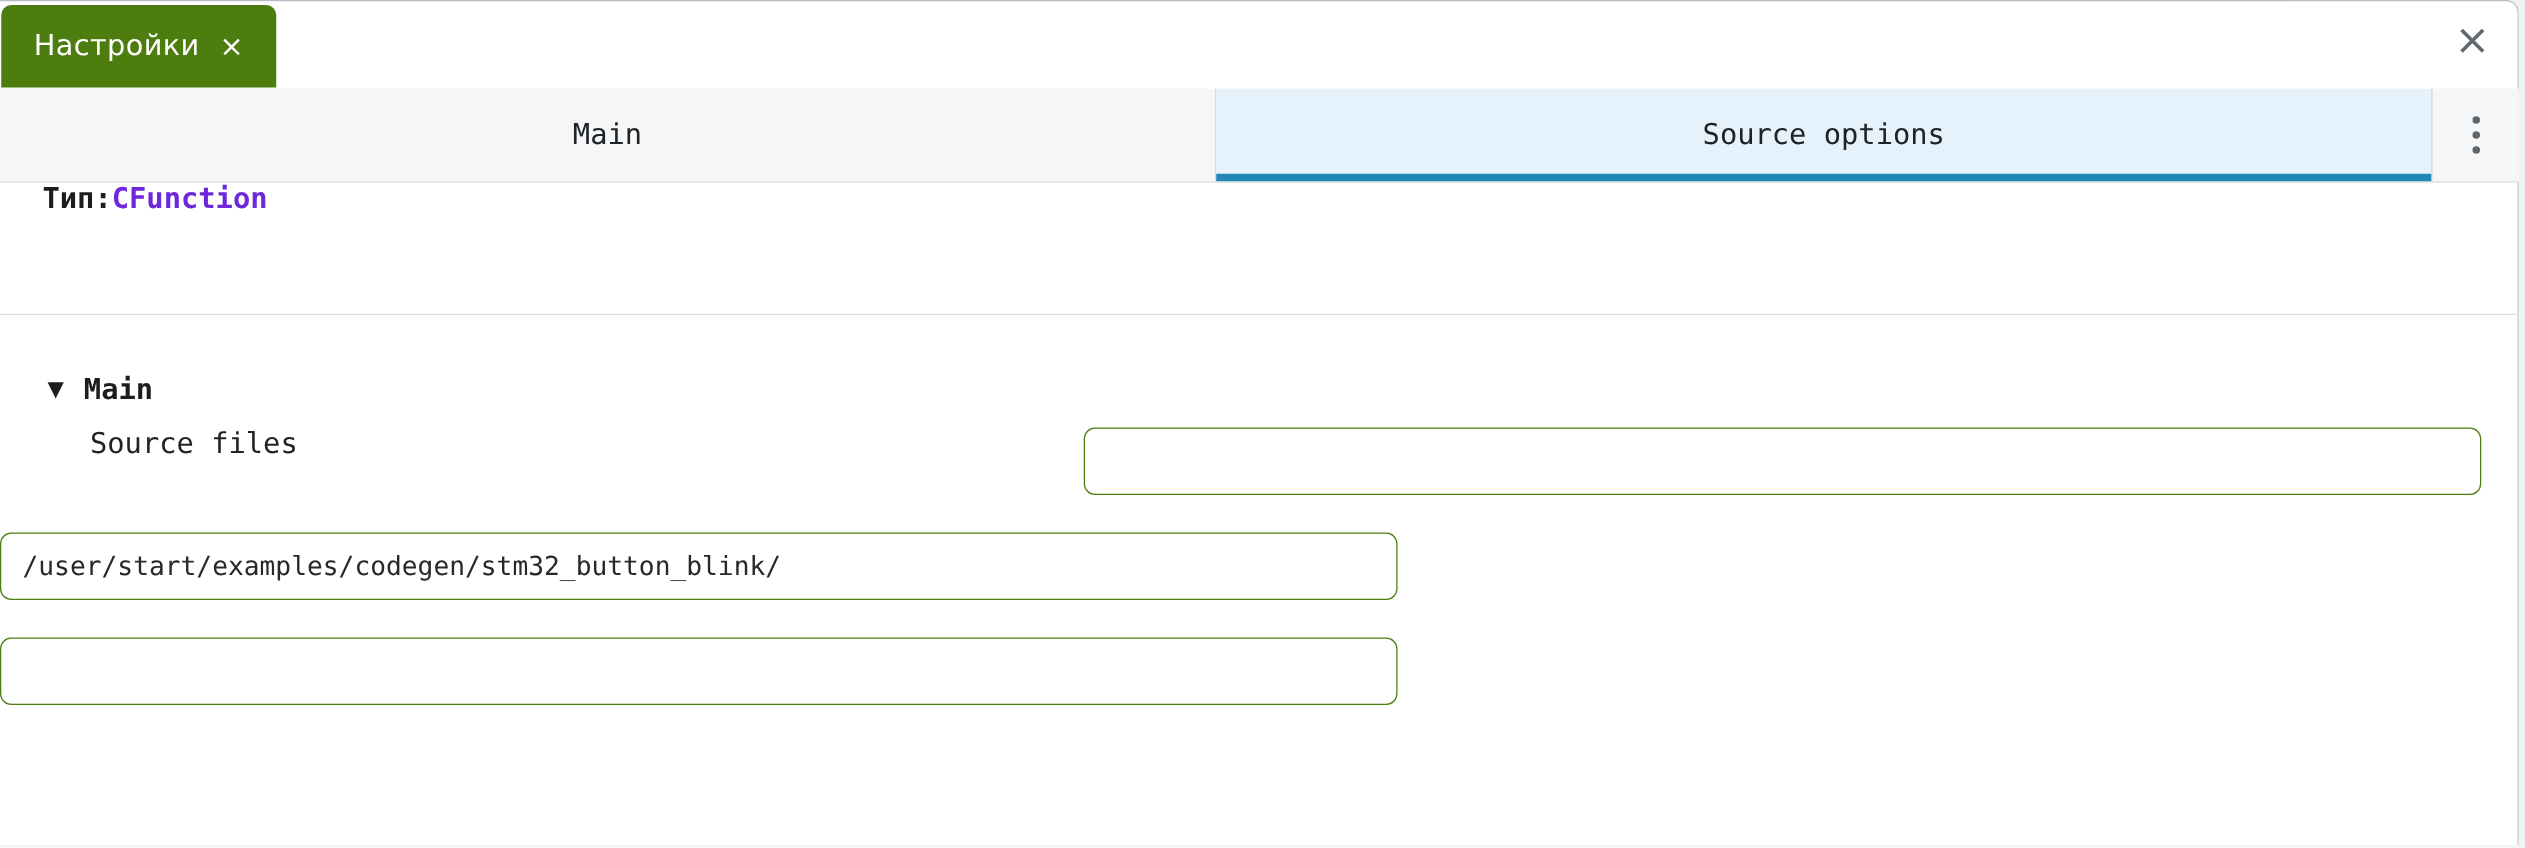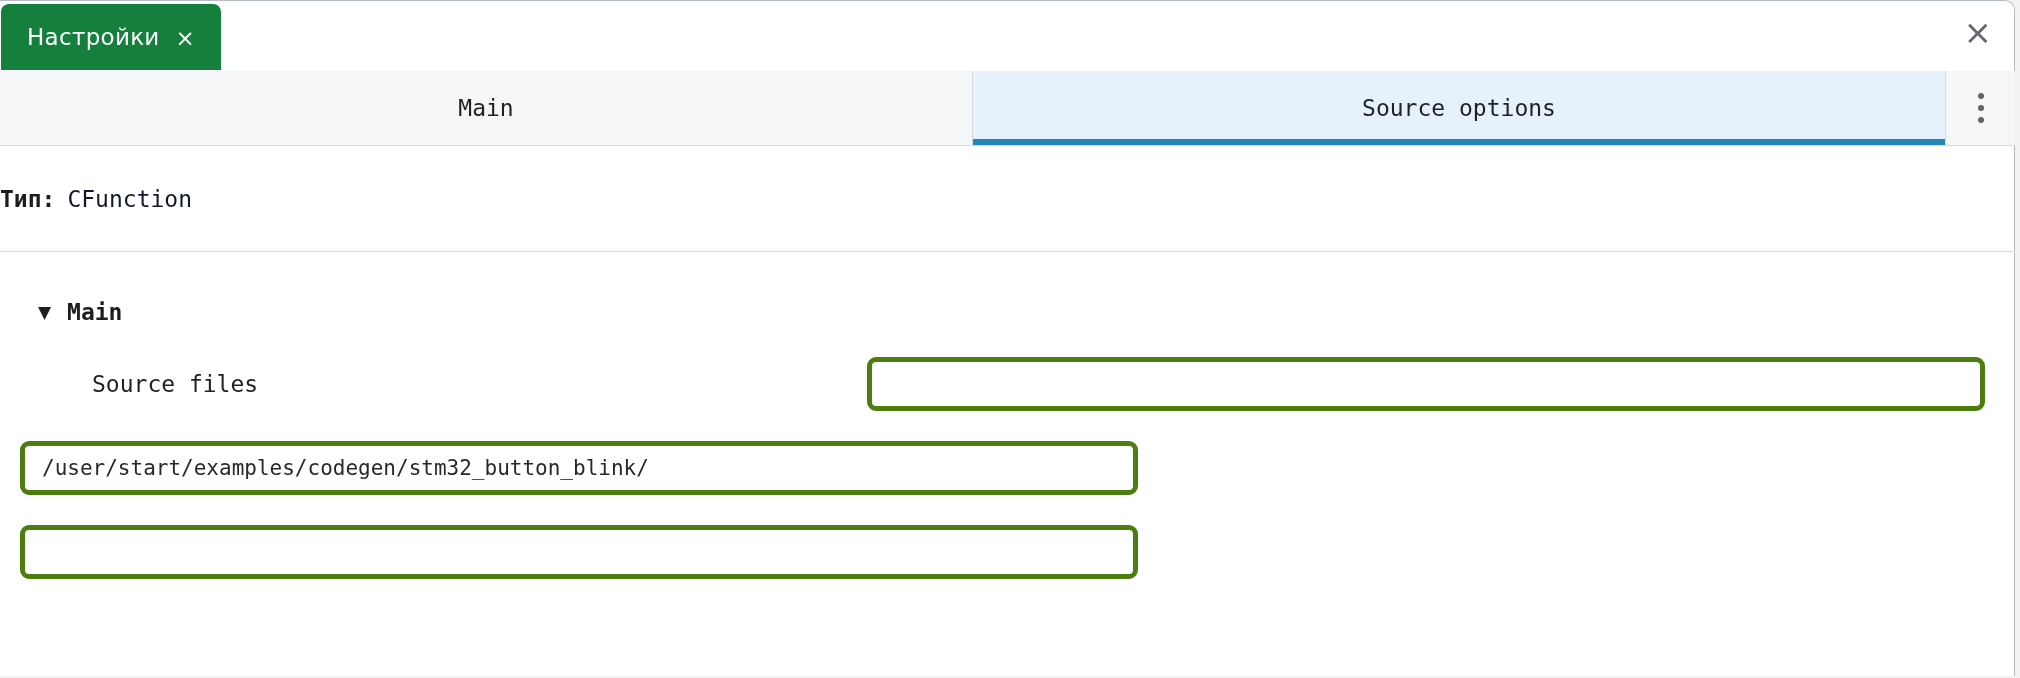--- a/index.html
+++ b/index.html
@@ -20,21 +20,21 @@
     border-top:1px solid #b7bdc3;
     border-right:1px solid #b7bdc3;
     border-top-right-radius:10px;
   }
 
   
   .doc-tab {
     position:absolute; left:1px; top:4px;
     height:66px;
     padding:0 26px;
-    background:#15803d;
+    background:#4d7c0f;
     border-radius:8px 8px 0 0;
     display:flex; align-items:center; gap:16px;
     color:#ffffff;
     z-index:3;
     cursor:default;
   }
   .doc-tab-title { font-size:23px; letter-spacing:.3px; }
   .doc-tab-close { font-size:23px; line-height:1; padding-top:2px; cursor:pointer; }
 
   
@@ -83,26 +83,26 @@
   }
 
   
   .content {
     position:absolute; left:0; top:145px;
     width:2015px;
     font-family:"DejaVu Sans Mono","Liberation Mono",monospace;
   }
   .type-row {
     height:105px;
-    display:flex; align-items:center;
+    display:flex; align-items:flex-start;
+    padding-left:34px;
     font-size:23px;
-    gap:12px;
   }
   .type-label { font-weight:bold; }
-  .type-value { color:#0f172a; }
+  .type-value { color:#6d28d9;font-weight:bold; }
 
   .divider {
     height:1px; width:100%;
     background:#dcdee0;
   }
 
   .section-header {
     margin-top:30px;
     height:60px;
     display:flex; align-items:center;
@@ -111,33 +111,33 @@
     cursor:pointer;
   }
   .collapse-icon {
     font-family:"DejaVu Sans","Liberation Sans",sans-serif;
     font-size:17px; color:#1b1d1f;
   }
   .section-title { font-size:23px; font-weight:bold; }
 
   .field-row {
     height:84px;
-    display:flex; align-items:center;margin-left:20px;
+    display:flex; 
   }
   .field-label {
     padding-left:72px;
     font-size:23px;
     color:#202326;
     flex:1 1 auto;
   }
   .field-input {
     width:1118px;
     height:54px;
     margin-right:30px;
-    border:5px solid #4d7c0f;
+    border:1px solid #4d7c0f;
     border-radius:9px;
     background:#ffffff;
     font-family:"DejaVu Sans Mono","Liberation Mono",monospace;
     font-size:21px;
     color:#26292c;
     padding:0 17px;
     outline:none;
     flex:0 0 auto;
   }
 </style>

